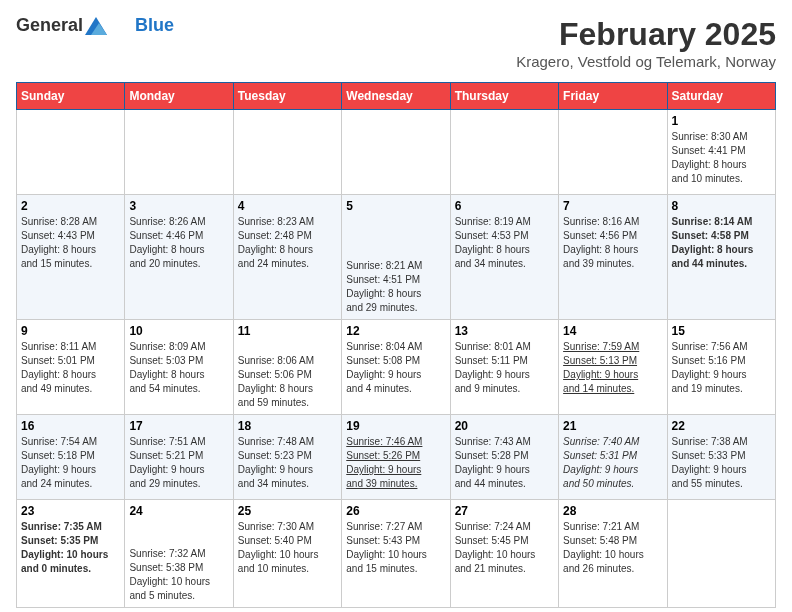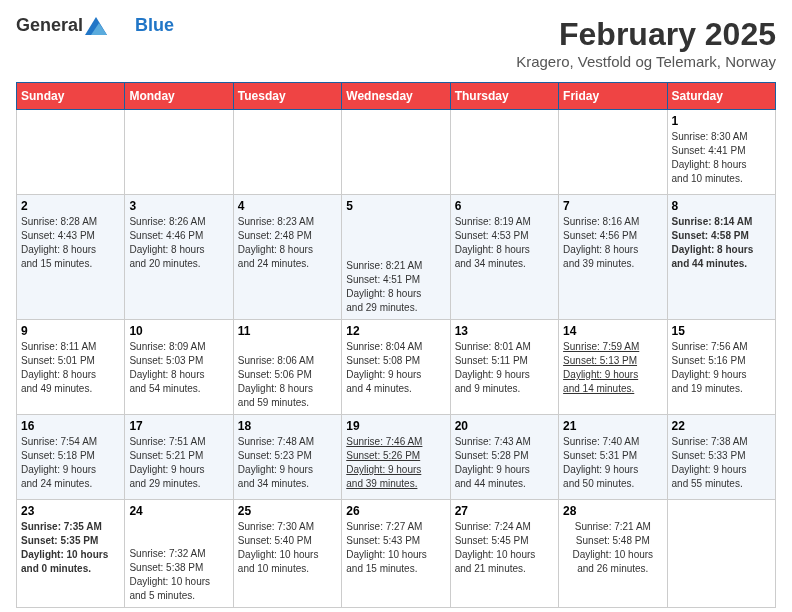--- a/index.html
+++ b/index.html
@@ -271,21 +271,21 @@
         </td>
         <td>
           <div class="day-number">20</div>
           <div class="day-info" style="white-space: pre-line;">Sunrise: 7:43 AM
 Sunset: 5:28 PM
 Daylight: 9 hours
 and 44 minutes.</div>
         </td>
         <td>
           <div class="day-number">21</div>
-          <div class="day-info" style="white-space: pre-line;">Sunrise: 7:40 AM
+          <div class="day-info" style="white-space: pre-line; font-style: italic;">Sunrise: 7:40 AM
 Sunset: 5:31 PM
 Daylight: 9 hours
 and 50 minutes.</div>
         </td>
         <td>
           <div class="day-number">22</div>
           <div class="day-info" style="white-space: pre-line;">Sunrise: 7:38 AM
 Sunset: 5:33 PM
 Daylight: 9 hours
 and 55 minutes.</div>
@@ -322,21 +322,21 @@
         </td>
         <td>
           <div class="day-number">27</div>
           <div class="day-info" style="white-space: pre-line;">Sunrise: 7:24 AM
 Sunset: 5:45 PM
 Daylight: 10 hours
 and 21 minutes.</div>
         </td>
         <td>
           <div class="day-number">28</div>
-          <div class="day-info" style="white-space: pre-line; text-align: center;">Sunrise: 7:21 AM
+          <div class="day-info" style="white-space: pre-line;">Sunrise: 7:21 AM
 Sunset: 5:48 PM
 Daylight: 10 hours
 and 26 minutes.</div>
         </td>
         <td class="empty-cell"></td>
       </tr>
     </tbody>
 </table>
 
 </body></html>

